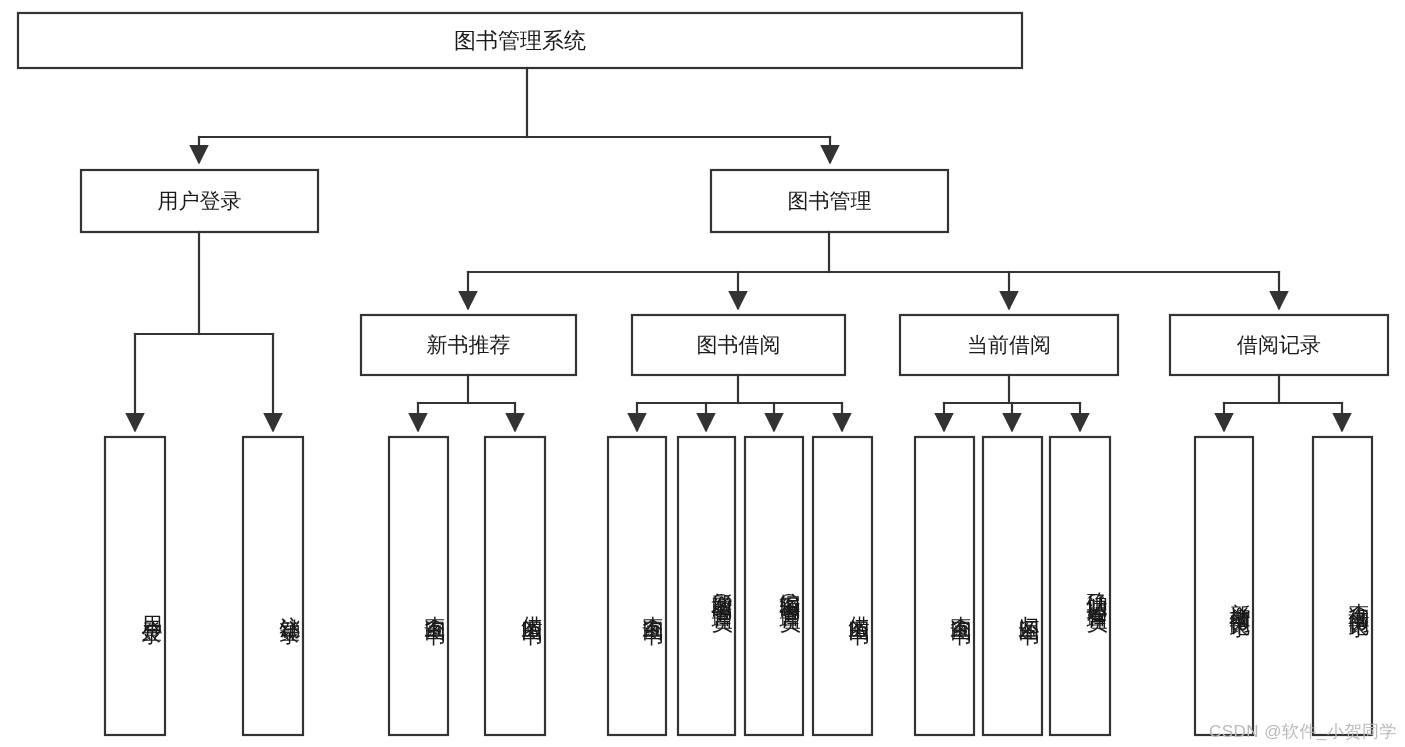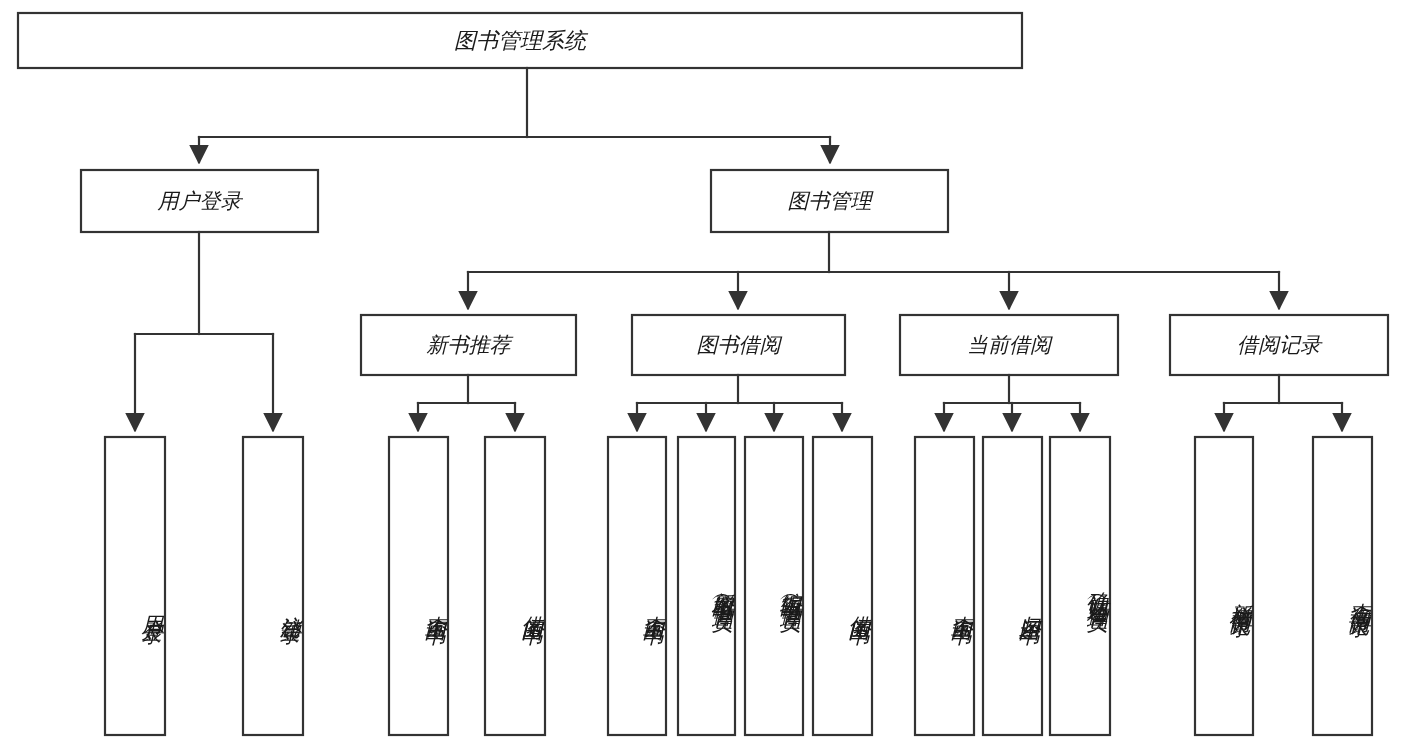--- a/index.html
+++ b/index.html
@@ -11,21 +11,20 @@
     width: 1405px;
     height: 747px;
     font-family: "Liberation Sans", "DejaVu Sans", sans-serif;
     overflow: hidden;
   }
   #diagram-root {
     position: relative;
     width: 1405px;
     height: 747px;
     background: #ffffff;
-    font-style: italic;
   }
   svg#tree-svg {
     position: absolute;
     left: 0;
     top: 0;
     width: 1405px;
     height: 747px;
     display: block;
   }
   .node-box {
@@ -213,14 +212,15 @@
   <div class="leaf-label" style="left:745px; top:446px; width:58px; height:285px;">编辑图书（管理员）</div>
   <div class="leaf-label" style="left:813px; top:485px; width:59px; height:240px;">借阅图书</div>
 
   <div class="leaf-label" style="left:915px; top:485px; width:59px; height:240px;">查询图书</div>
   <div class="leaf-label" style="left:983px; top:485px; width:59px; height:240px;">归还图书</div>
   <div class="leaf-label" style="left:1050px; top:446px; width:60px; height:285px;">确认归还（管理员）</div>
 
   <div class="leaf-label" style="left:1195px; top:462px; width:58px; height:265px;">新增借阅记录</div>
   <div class="leaf-label" style="left:1313px; top:462px; width:59px; height:265px;">查询借阅记录</div>
 
+  <div class="watermark">CSDN @软件_小贺同学</div>
 
 </div>
 
 </body></html>

